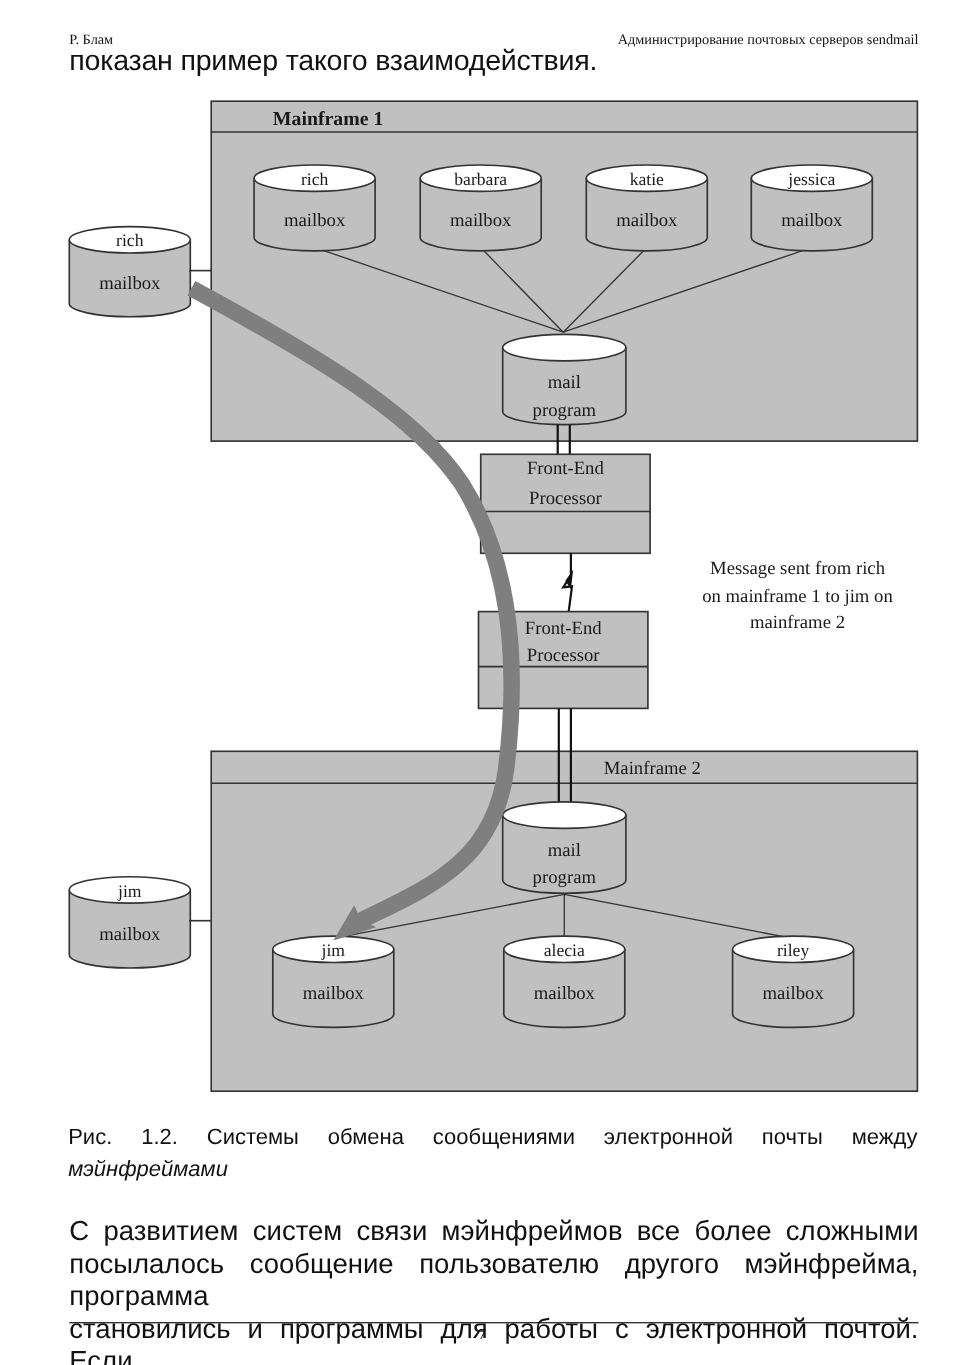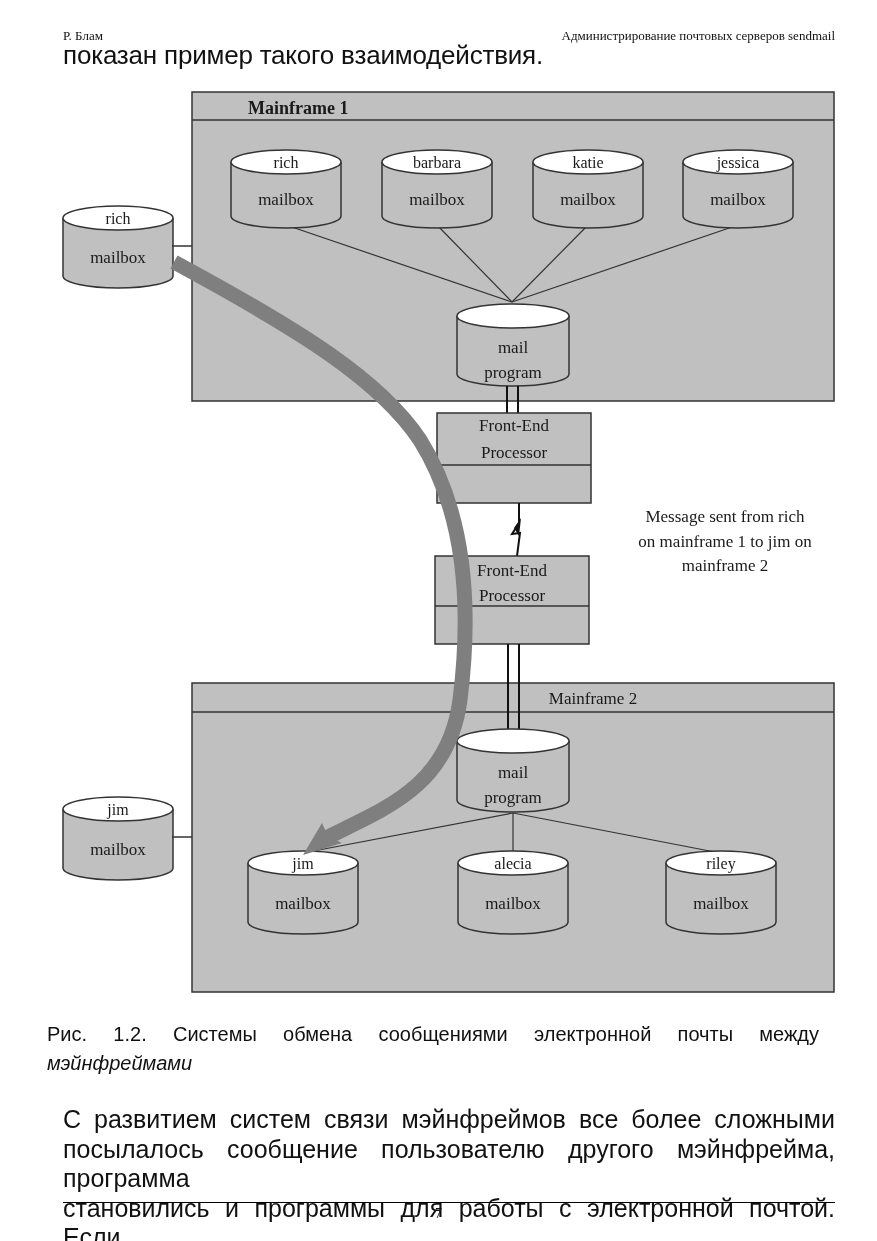--- a/index.html
+++ b/index.html
@@ -2,21 +2,21 @@
 <html><head>
   <meta charset="utf-8">
   <style>
     html, body { margin: 0; padding: 0; background: #ffffff; }
     body { width: 877px; height: 1241px; position: relative; overflow: hidden; font-family: "Liberation Sans", sans-serif; color: #111; }
     .running-head { position: absolute; top: 18px; left: 63px; right: 42px; height: 18px; font-family: Liberation Serif, serif; font-size: 13px; margin-top: 10px; }
     .running-head .left { position: absolute; left: 0; top: 0; }
     .running-head .right { position: absolute; right: 0; top: 0; text-align: center; }
     .lead-line { position: absolute; top: 40px; left: 63px; font-size: 26px; letter-spacing: -0.2px; }
     #figure { position: absolute; left: 0; top: 0; width: 877px; height: 1241px; }
-    .caption { position: absolute; top: 1020px; left: 47px; width: 772px; font-size: 20px; line-height: 29px; text-align: justify; text-align-last: justify; }
+    .caption { position: absolute; top: 1020px; left: 62px; width: 772px; font-size: 20px; line-height: 29px; text-align: justify; text-align-last: justify; }
     .caption .l2 { text-align-last: left; display: block; font-style: italic; }
     .para { position: absolute; top: 1105px; left: 63px; width: 772px; font-size: 25px; line-height: 29.5px; }
     .para span { display: block; text-align: justify; text-align-last: justify; }
     .foot-rule { position: absolute; top: 1202px; left: 63px; width: 772px; height: 0; border-top: 1px solid #000; }
     .page-num { position: absolute; top: 1206px; left: 0; width: 877px; text-align: center; font-family: "Liberation Serif", serif; font-size: 14px; }
     svg text { font-family: "Liberation Serif", serif; fill: #1a1a1a; }
   </style>
 </head>
 <body>
 

